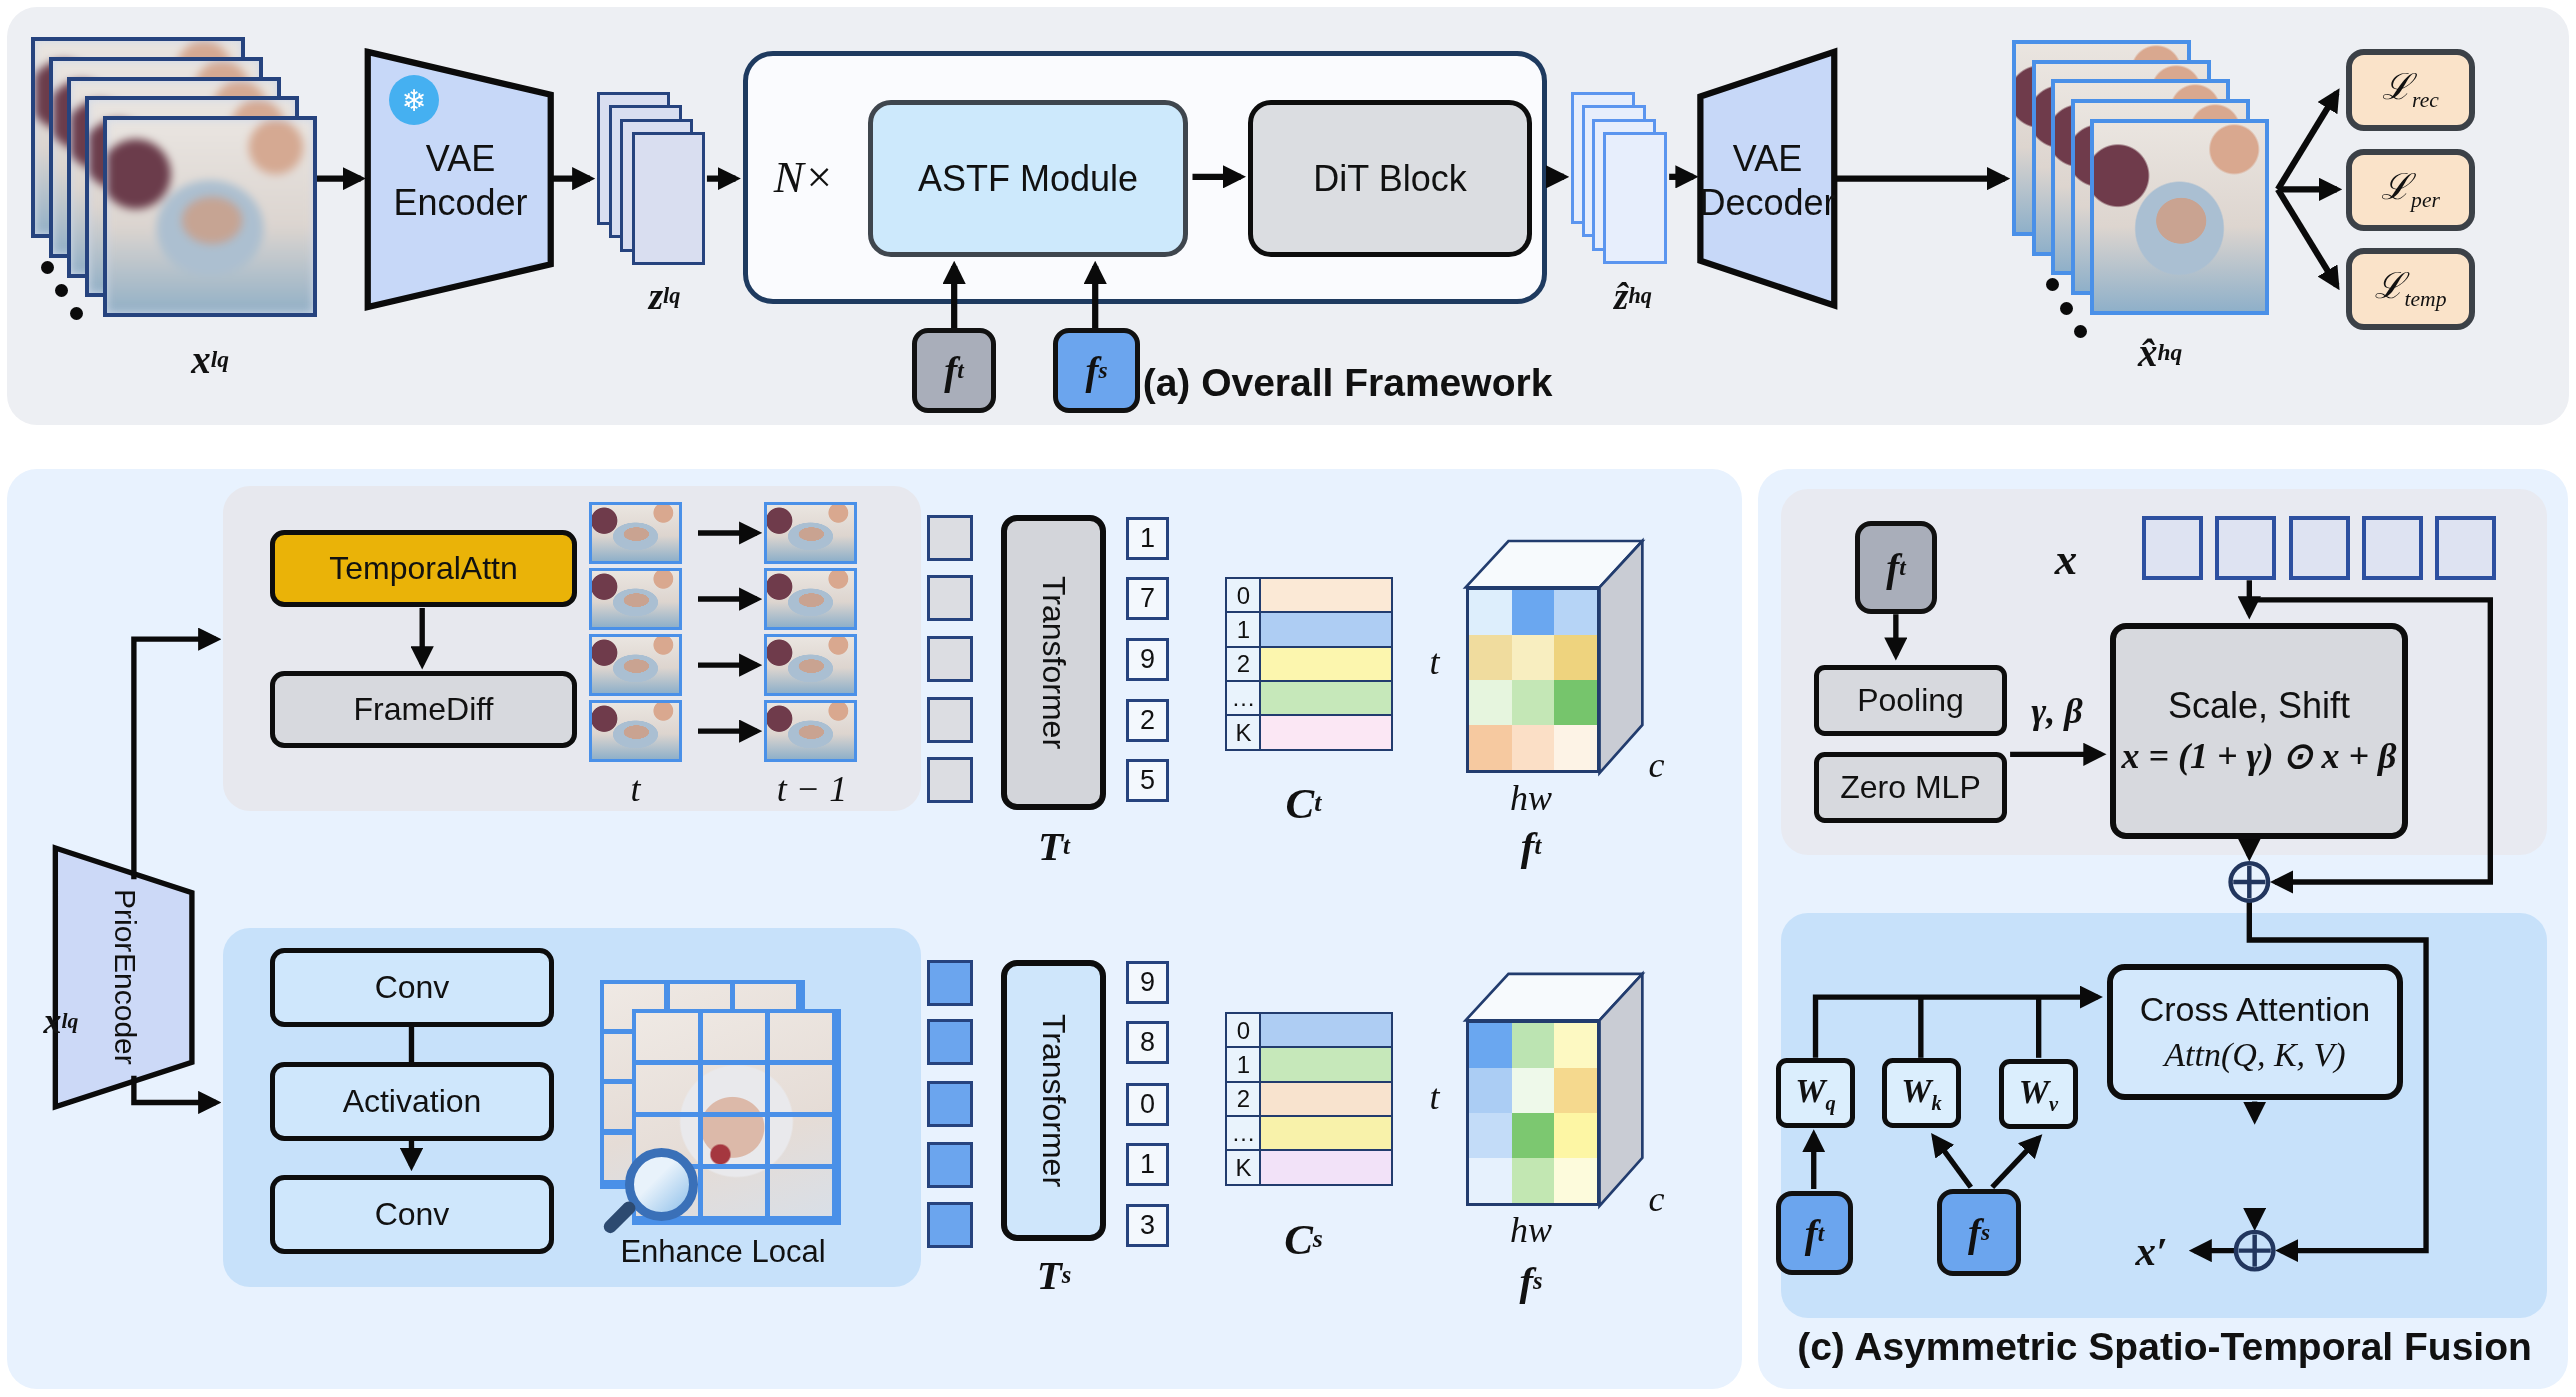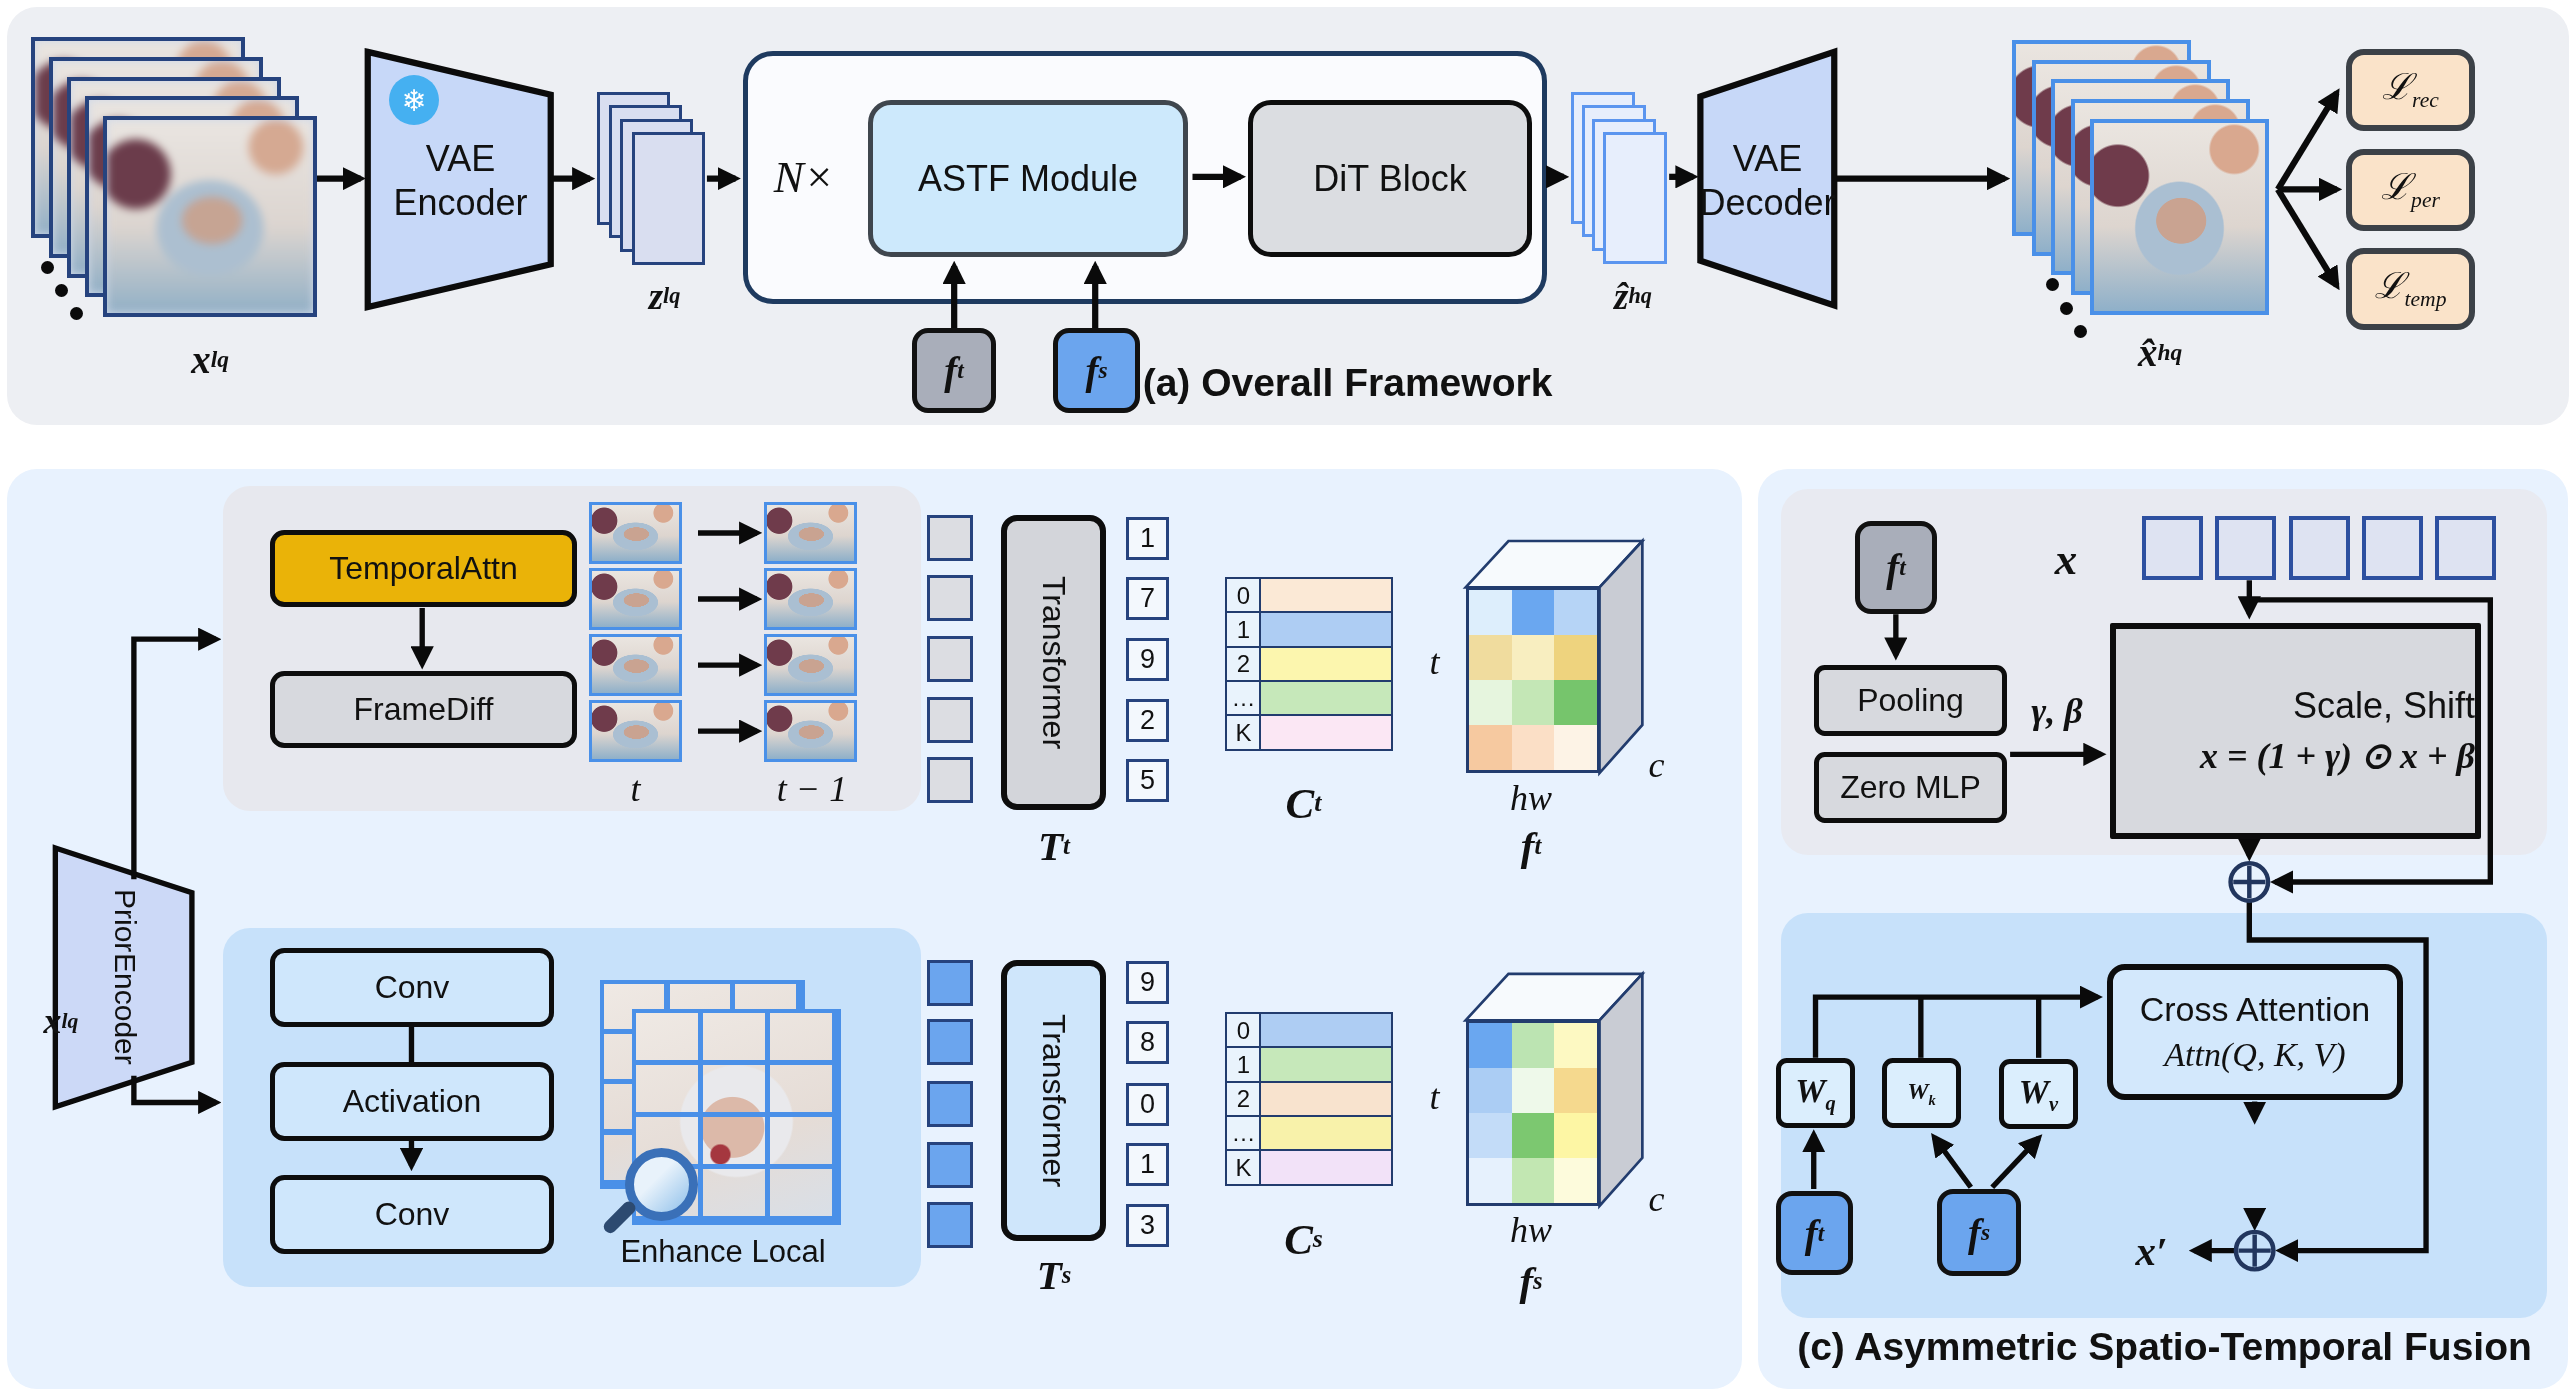--- a/index.html
+++ b/index.html
@@ -481,30 +481,30 @@
   <div>
     <div class="tok" style="left:2142px;top:516px;width:61px;height:64px;background:#dee3f2;border:4.5px solid #2d50a0;"></div>
     <div class="tok" style="left:2215px;top:516px;width:61px;height:64px;background:#dee3f2;border:4.5px solid #2d50a0;"></div>
     <div class="tok" style="left:2289px;top:516px;width:61px;height:64px;background:#dee3f2;border:4.5px solid #2d50a0;"></div>
     <div class="tok" style="left:2362px;top:516px;width:61px;height:64px;background:#dee3f2;border:4.5px solid #2d50a0;"></div>
     <div class="tok" style="left:2435px;top:516px;width:61px;height:64px;background:#dee3f2;border:4.5px solid #2d50a0;"></div>
   </div>
   <div class="box" style="left:1814px;top:665px;width:193px;height:71px;background:#d7d9de;border-radius:10.7px;">Pooling</div>
   <div class="box" style="left:1814px;top:752px;width:193px;height:71px;background:#d7d9de;border-radius:10.7px;">Zero MLP</div>
   <div class="lbl mi" style="left:2014px;top:687px;width:86px;height:48px;font-size:36px;font-weight:bold;">γ, β</div>
-  <div class="box" style="left:2110px;top:623px;width:371px;height:216px;background:#d7d9de;border-width:6.2px;border-radius:2px;align-items:flex-end;">
+  <div class="box" style="left:2110px;top:623px;width:298px;height:216px;background:#d7d9de;border-width:6.2px;border-radius:16px;">
     <div style="font-size:36px;">Scale, Shift</div>
     <div class="mi" style="font-size:36px;font-weight:bold;margin-top:9px;">x = (1 + γ) ⊙ x + β</div>
   </div>
 
   <div class="box" style="left:1776px;top:1058px;width:79px;height:70px;background:#dbeefd;border-radius:10.7px;">
     <span style="font-size:34px;"><span class="mv">W</span><sub class="mv">q</sub></span>
   </div>
   <div class="box" style="left:1882px;top:1058px;width:79px;height:70px;background:#dbeefd;border-radius:10.7px;">
-    <span style="font-size:24px;"><span class="mv">W</span><sub class="mv">k</sub></span>
+    <span style="font-size:34px;"><span class="mv">W</span><sub class="mv">k</sub></span>
   </div>
   <div class="box" style="left:1999px;top:1059px;width:79px;height:70px;background:#dbeefd;border-radius:10.7px;">
     <span style="font-size:34px;"><span class="mv">W</span><sub class="mv">v</sub></span>
   </div>
   <div class="chip" style="left:1776px;top:1191px;width:77px;height:84px;background:#6ba5ee;">
     <span class="mv">f</span>
       <sub class="mv">t</sub>
   </div>
   <div class="chip" style="left:1937px;top:1189px;width:84px;height:87px;background:#6ba5ee;">
     <span class="mv">f</span>

